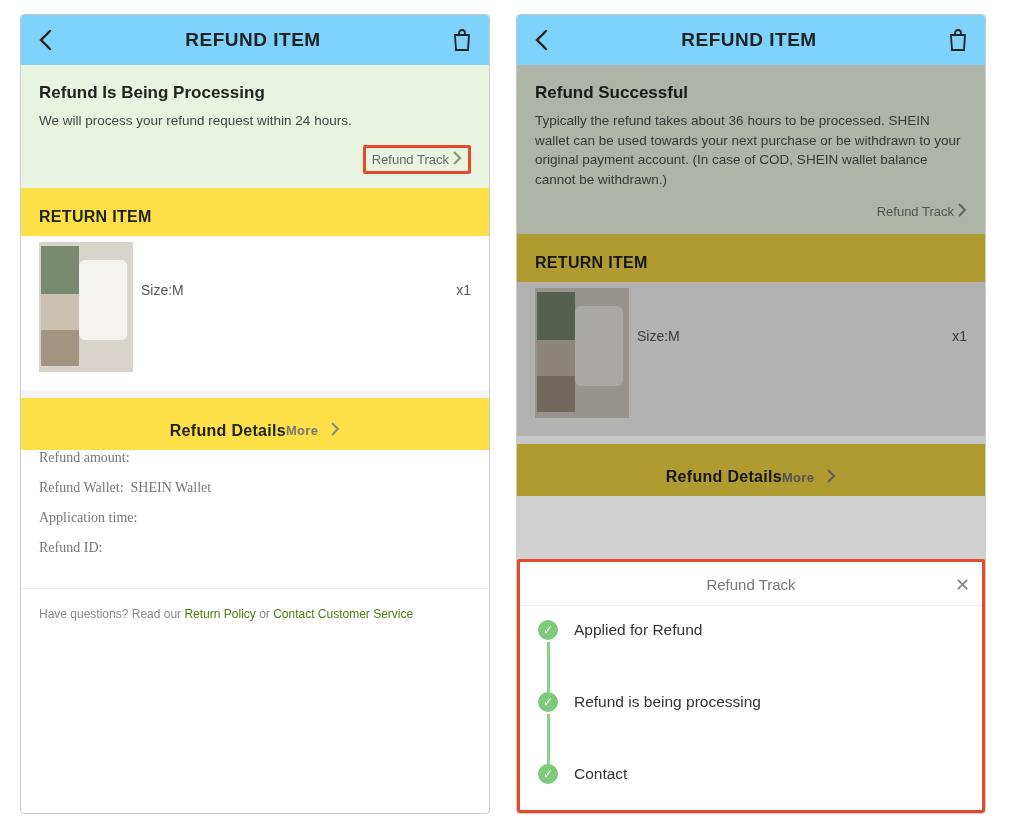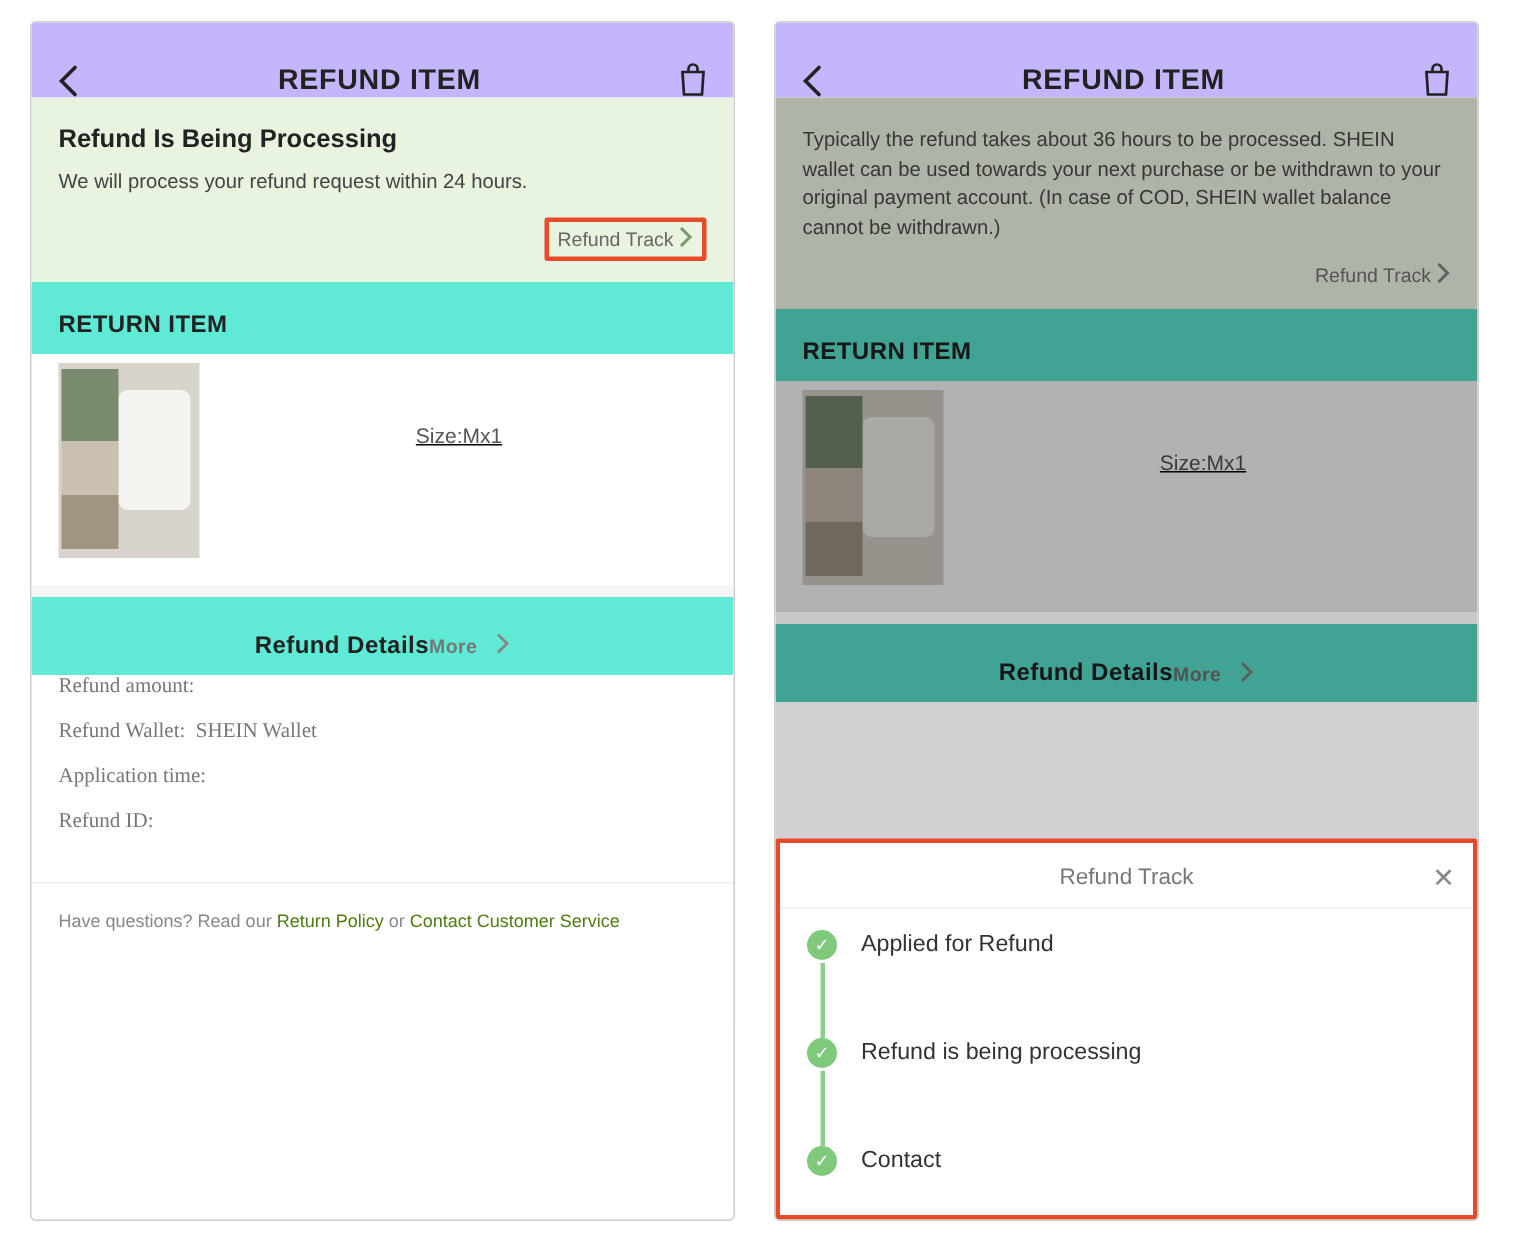--- a/index.html
+++ b/index.html
@@ -19,24 +19,24 @@
     border-radius: 4px;
     background: #fff;
     overflow: hidden;
     position: relative;
     display: flex;
     flex-direction: column;
   }
   .header {
     height: 50px;
     display: flex;
-    align-items: flex-end;
+    align-items: center;
     justify-content: space-between;
     padding: 0 16px;
-    background: #c4b5fd;
+    background: #7dd3fc;
     gap: 36px;
   }
   .header-title {
     font-weight: 700;
     font-size: 19px;
     letter-spacing: 0.5px;
     color: #222;
   }
   .back-icon svg, .bag-icon svg { display: block; }
   .status-banner {
@@ -72,21 +72,21 @@
     display: inline-flex;
     align-items: center;
     border-radius: 2px;
   }
   .section-title {
     font-weight: 700;
     font-size: 16px;
     color: #222;
     padding: 20px 18px 10px 18px;
     letter-spacing: 0.3px;
-    background: #5eead4;
+    background: #fde047;
   }
   .section-title.refund-details {
     display: flex;
     justify-content: center;
     align-items: center;
     padding-top: 24px;
   }
   .more-link {
     font-weight: 700;
     font-size: 13px;
@@ -120,25 +120,24 @@
   .product-photo::after {
     content: "";
     position: absolute;
     left: 2px; top: 4px;
     width: 38px; height: 120px;
     background: linear-gradient(#7a8a6e 0 40%, #c9c0b0 40% 70%, #a19582 70%);
   }
   .item-meta {
     flex: 1;
     display: flex;
-    justify-content: center;
+    justify-content: space-between;
     align-items: center;
     padding-left: 8px;
     padding-top: 40px;
-    text-decoration: underline;
   }
   .size-text, .qty-text {
     font-size: 14px;
     color: #555;
   }
   .details-list {
     padding: 0 18px 18px 18px;
     font-size: 14px;
     color: #777;
     font-family: Liberation Serif, serif;
@@ -301,20 +300,21 @@
     </span>
     <span class="header-title">REFUND ITEM</span>
     <span class="bag-icon">
       <svg width="22" height="24" viewBox="0 0 22 24">
           <path d="M4 7 H18 L17 22 H5 Z M8 7 V5 a3 3 0 0 1 6 0 V7" stroke="#222" stroke-width="1.8" fill="none"></path>
         </svg>
     </span>
   </div>
 
   <div class="status-banner">
+    <div class="status-title">Refund Successful</div>
     <div class="status-desc">Typically the refund takes about 36 hours to be processed. SHEIN wallet can be used towards your next purchase or be withdrawn to your original payment account. (In case of COD, SHEIN wallet balance cannot be withdrawn.)</div>
     <div class="refund-track-link">
       <span>Refund Track</span>
       <span class="chev">
         <svg class="chev-svg" viewBox="0 0 10 14">
             <path d="M2 1 L8 7 L2 13" stroke="#777" stroke-width="2" fill="none"></path>
           </svg>
       </span>
     </div>
   </div>

